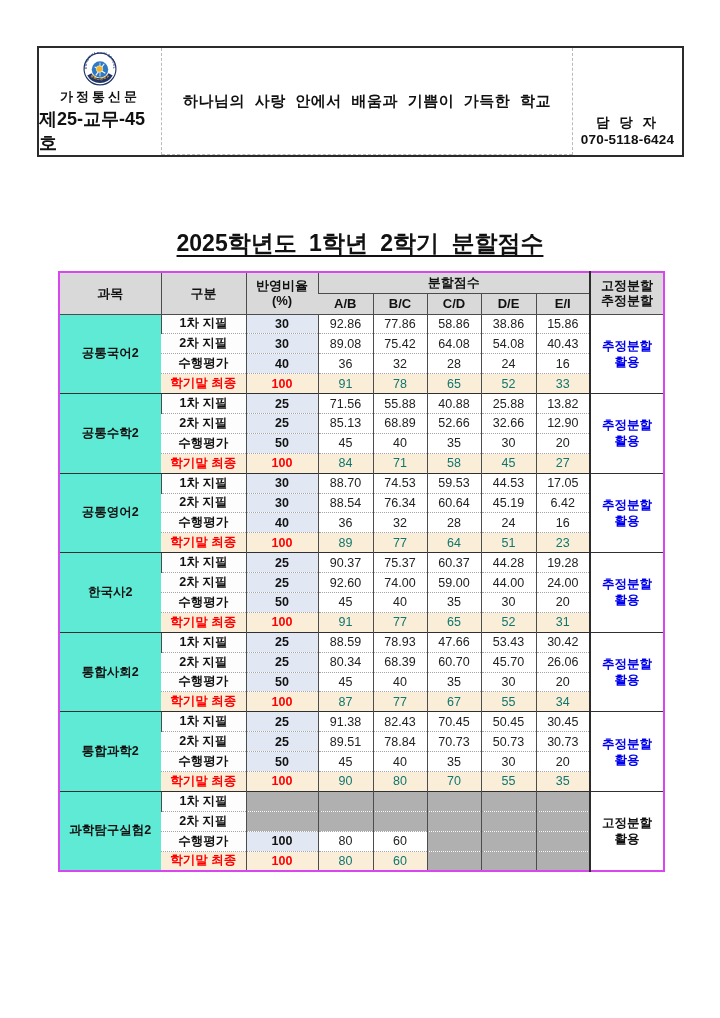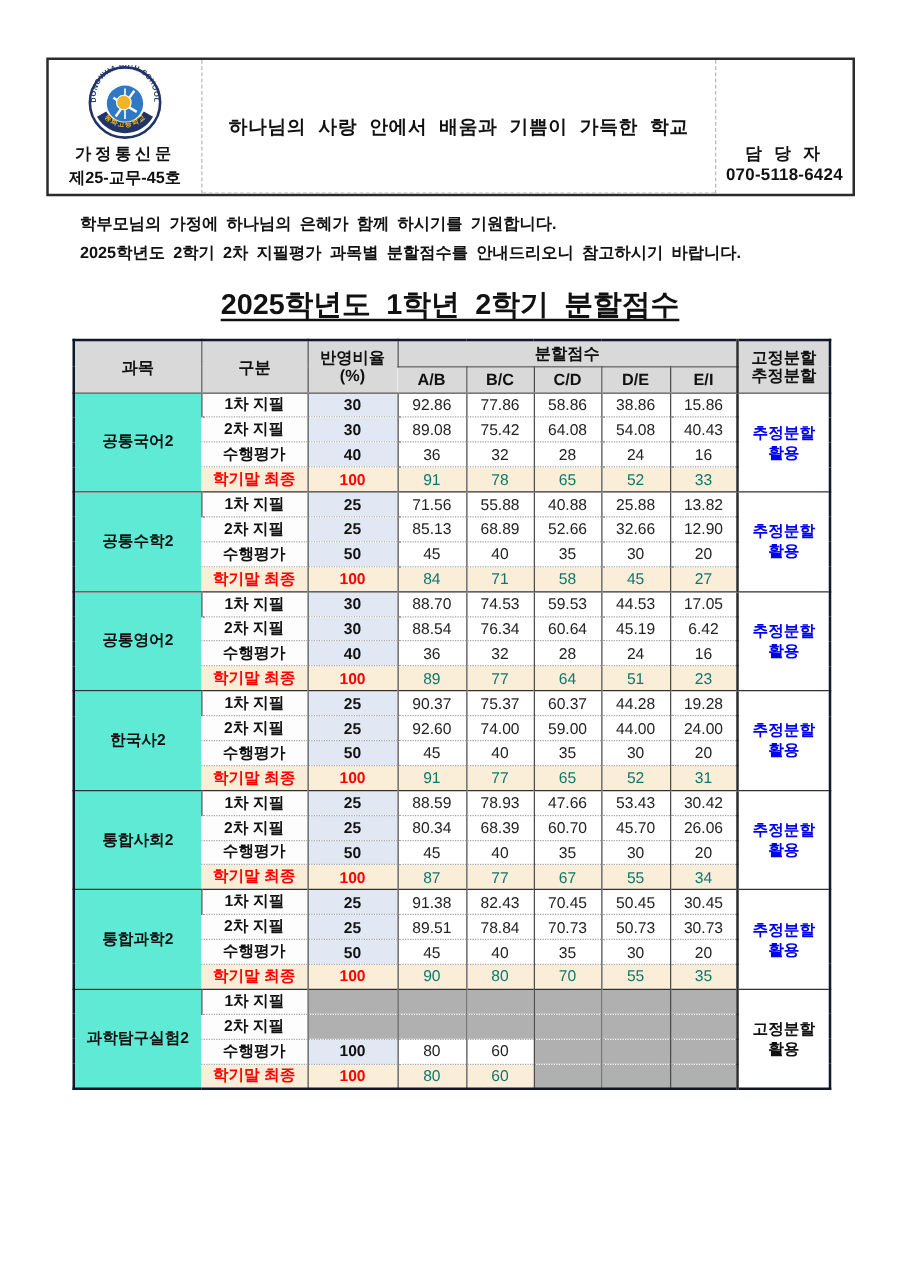--- a/index.html
+++ b/index.html
@@ -4,21 +4,21 @@
 <style>
   * { margin:0; padding:0; box-sizing:border-box; }
   body { background:#e9e9e9; font-family:"Liberation Sans","DejaVu Sans",sans-serif; }
   .page { position:relative; width:720px; height:1018px; background:#ffffff; margin:0 auto; color:#111; }
 
   
   .header-box { position:absolute; left:37px; top:46px; width:647px; height:111px;
     border:2px solid #2b2b2b; display:flex; background:#fff; }
   .hb-left { width:123px; border-right:1px dashed #b9b9b9; display:flex; flex-direction:column; align-items:center; padding-top:4px; }
   .hb-doc1 { font-size:13px; font-weight:700; letter-spacing:3px; margin-top:2px; }
-  .hb-doc2 { font-size:13px; font-weight:700; margin-top:1px; }
+  .hb-doc2 { font-size:18px; font-weight:700; margin-top:1px; }
   .hb-mid { flex:1; display:flex; flex-direction:column; }
   .hb-mid-row { flex:1; display:flex; align-items:center; justify-content:center;
     font-size:15px; font-weight:700; letter-spacing:0.5px; word-spacing:5px; }
   .hb-mid-row.first { border-bottom:1px dashed #b9b9b9; }
   .hb-right { width:110px; border-left:1px dashed #b9b9b9; display:flex; flex-direction:column;
     align-items:center; justify-content:flex-end; padding:8px 0; }
   .hb-contact { font-size:13.5px; font-weight:700; letter-spacing:3px; }
   .hb-phone { font-size:13.5px; font-weight:600; letter-spacing:0.2px; }
 
   
@@ -26,21 +26,21 @@
     line-height:23px; word-spacing:3px; }
 
   
   .doc-title { position:absolute; left:0; top:228px; width:100%; text-align:center;
     font-size:23px; font-weight:800; word-spacing:6px;
     text-decoration:underline; text-decoration-thickness:2px; text-underline-offset:4px; }
 
   
   .tbl-wrap { position:absolute; left:58px; top:271px; }
   table.score-table { border-collapse:collapse; table-layout:fixed; width:605px;
-    border:2px solid #0f172a; }
+    border:2px solid #d946ef; }
   .score-table th, .score-table td { border-left:1px solid #4c4c4c; text-align:center;
     vertical-align:middle; padding:0; overflow:hidden; }
   .score-table th:first-child, .score-table td:first-child { border-left:none; }
   .score-table thead th { background:#d9d9d9; font-size:13px; font-weight:700; height:21px;
     border-bottom:1px solid #4c4c4c; line-height:15px; }
   .pre { white-space:pre-line; }
   .division-col { border-left:2px solid #2b2b2b !important; }
 
   .score-table tbody td { height:19.9px; font-size:12.5px; }
   .score-table tbody tr.block-start td { border-top:1.5px solid #303030; }
@@ -89,24 +89,20 @@
     </div>
     <div class="hb-mid">
       <div class="hb-mid-row first">하나님의 사랑 안에서 배움과 기쁨이 가득한 학교</div>
     </div>
     <div class="hb-right">
       <div class="hb-contact">담 당 자</div>
       <div class="hb-phone">070-5118-6424</div>
     </div>
   </div>
 
-  <div class="intro">
-    <div>학부모님의 가정에 하나님의 은혜가 함께 하시기를 기원합니다.</div>
-    <div>2025학년도 2학기 2차 지필평가 과목별 분할점수를 안내드리오니 참고하시기 바랍니다.</div>
-  </div>
 
   <div class="doc-title">2025학년도 1학년 2학기 분할점수</div>
 
   <div class="tbl-wrap">
     <table class="score-table">
       <colgroup>
         <col style="width:102px">
           <col style="width:85px">
           <col style="width:72px">
         <col style="width:55px">

